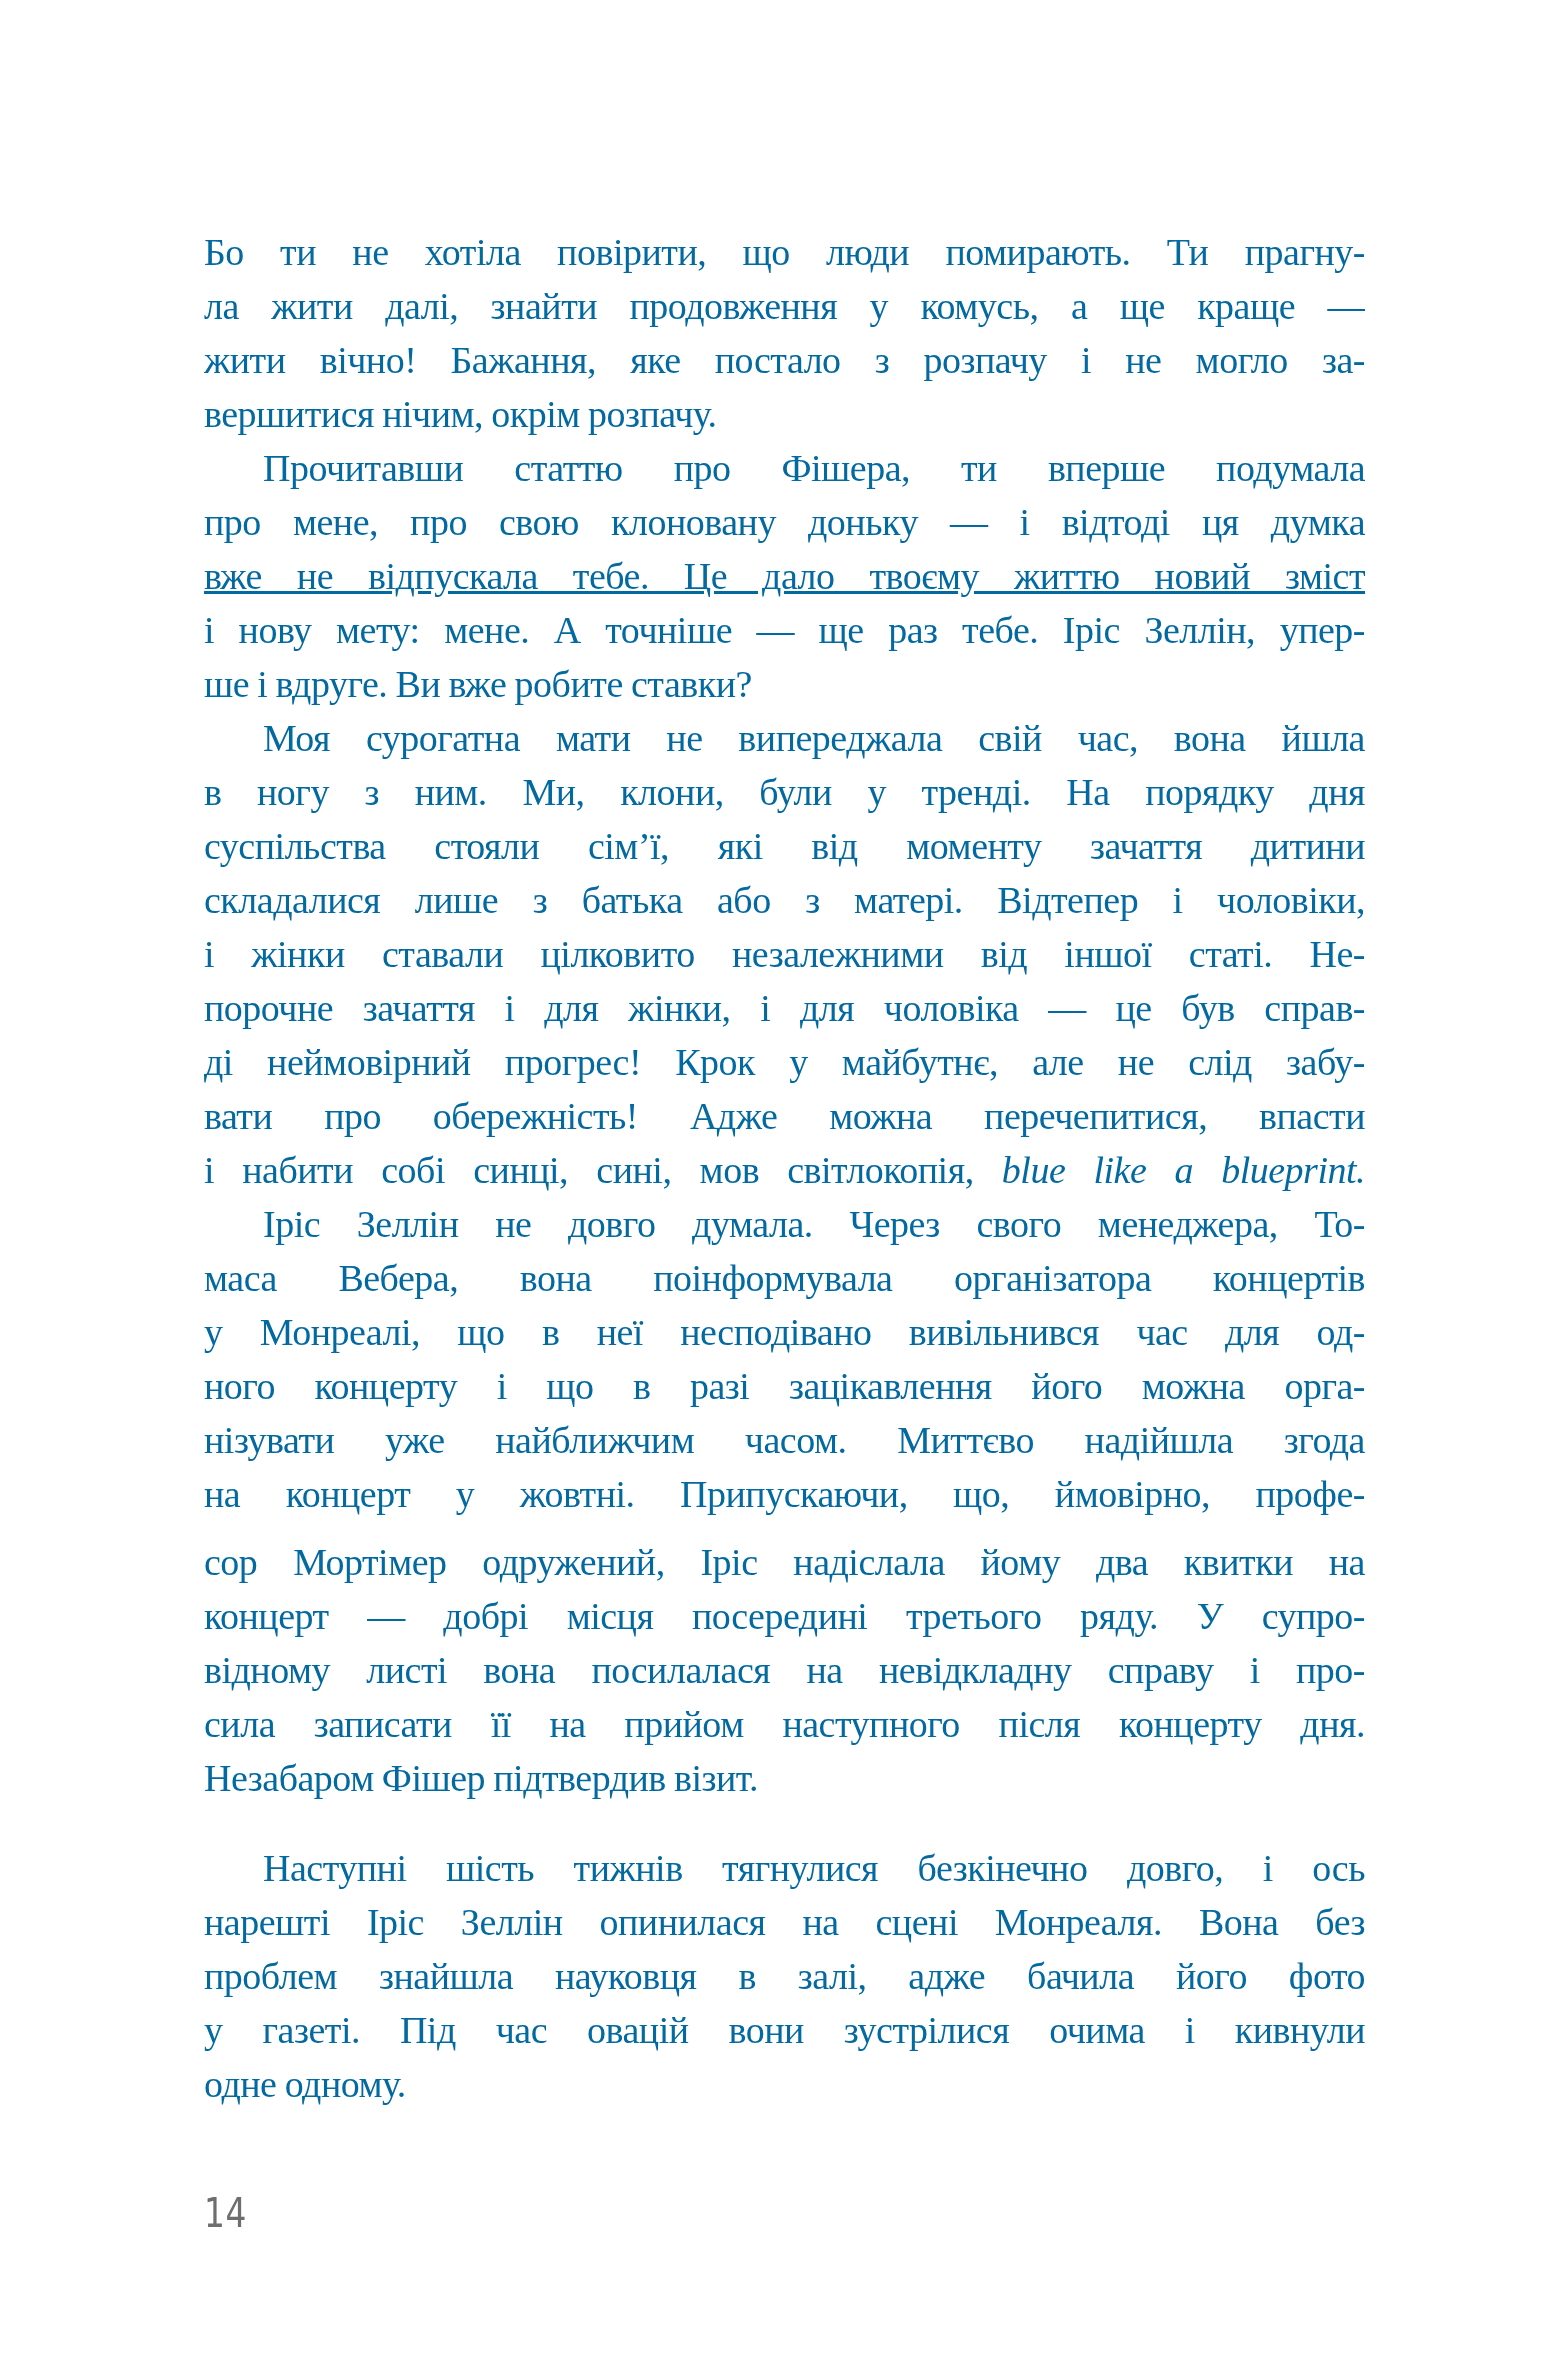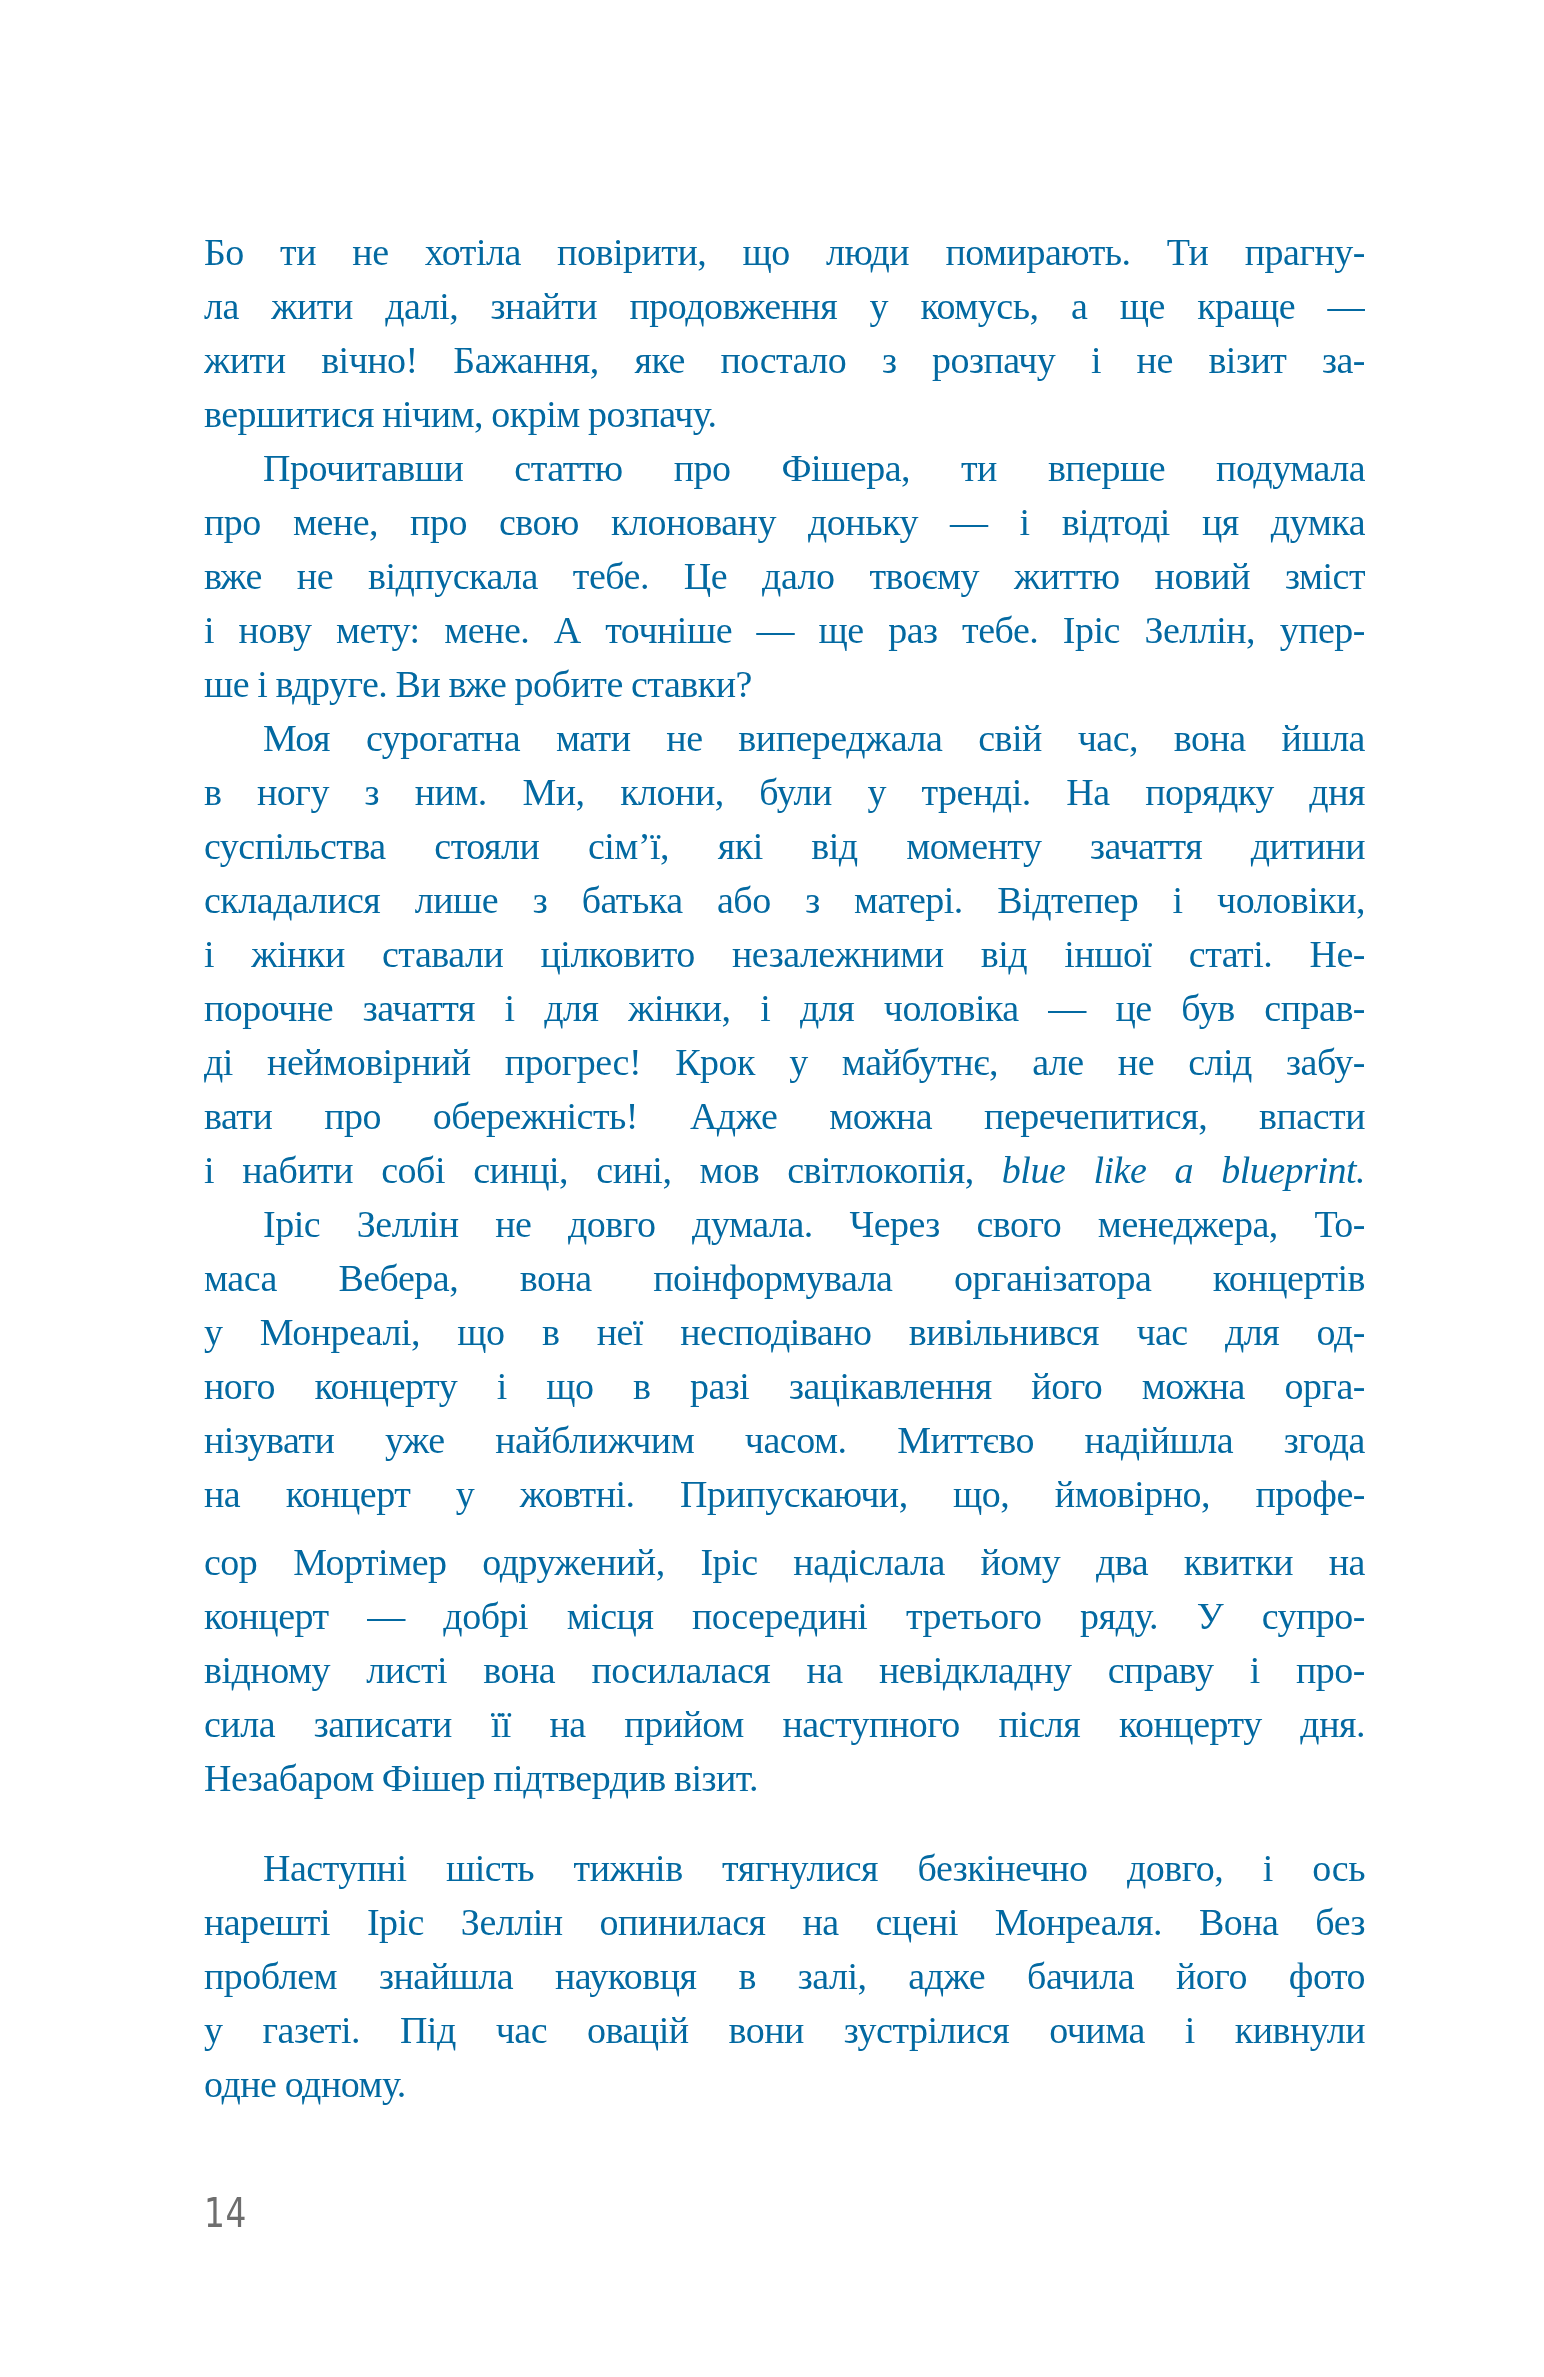--- a/index.html
+++ b/index.html
@@ -62,28 +62,28 @@
 </style>
 </head>
 <body>
 
 <div class="page">
   <div class="text-block">
 
     <div>
       <span class="line" style="white-space: normal; overflow: hidden;">Бо ти не хотіла повірити, що люди помирають. Ти прагну-</span>
       <span class="line" style="white-space: normal; overflow: hidden;">ла жити далі, знайти продовження у комусь, а ще краще —</span>
-      <span class="line" style="white-space: normal; overflow: hidden;">жити вічно! Бажання, яке постало з розпачу і не візит за-</span>
+      <span class="line" style="white-space: normal; overflow: hidden;">жити вічно! Бажання, яке постало з розпачу і не могло за-</span>
       <span class="line last" style="white-space: normal; overflow: hidden;">вершитися нічим, окрім розпачу.</span>
     </div>
 
     <div>
       <span class="line indent" style="white-space: normal; overflow: hidden;">Прочитавши статтю про Фішера, ти вперше подумала</span>
       <span class="line" style="white-space: normal; overflow: hidden;">про мене, про свою клоновану доньку — і відтоді ця думка</span>
-      <span class="line" style="white-space: normal; overflow: hidden;">вже не відпускала тебе. Це дало твоєму життю новий зміст</span>
+      <span class="line" style="white-space: normal; overflow: hidden; text-decoration: underline;">вже не відпускала тебе. Це дало твоєму життю новий зміст</span>
       <span class="line" style="white-space: normal; overflow: hidden;">і нову мету: мене. А точніше — ще раз тебе. Іріс Зеллін, упер-</span>
       <span class="line last" style="white-space: normal; overflow: hidden;">ше і вдруге. Ви вже робите ставки?</span>
     </div>
 
     <div>
       <span class="line indent" style="white-space: normal; overflow: hidden;">Моя сурогатна мати не випереджала свій час, вона йшла</span>
       <span class="line" style="white-space: normal; overflow: hidden;">в ногу з ним. Ми, клони, були у тренді. На порядку дня</span>
       <span class="line" style="white-space: normal; overflow: hidden;">суспільства стояли сім’ї, які від моменту зачаття дитини</span>
       <span class="line" style="white-space: normal; overflow: hidden;">складалися лише з батька або з матері. Відтепер і чоловіки,</span>
       <span class="line" style="white-space: normal; overflow: hidden;">і жінки ставали цілковито незалежними від іншої статі. Не-</span>

